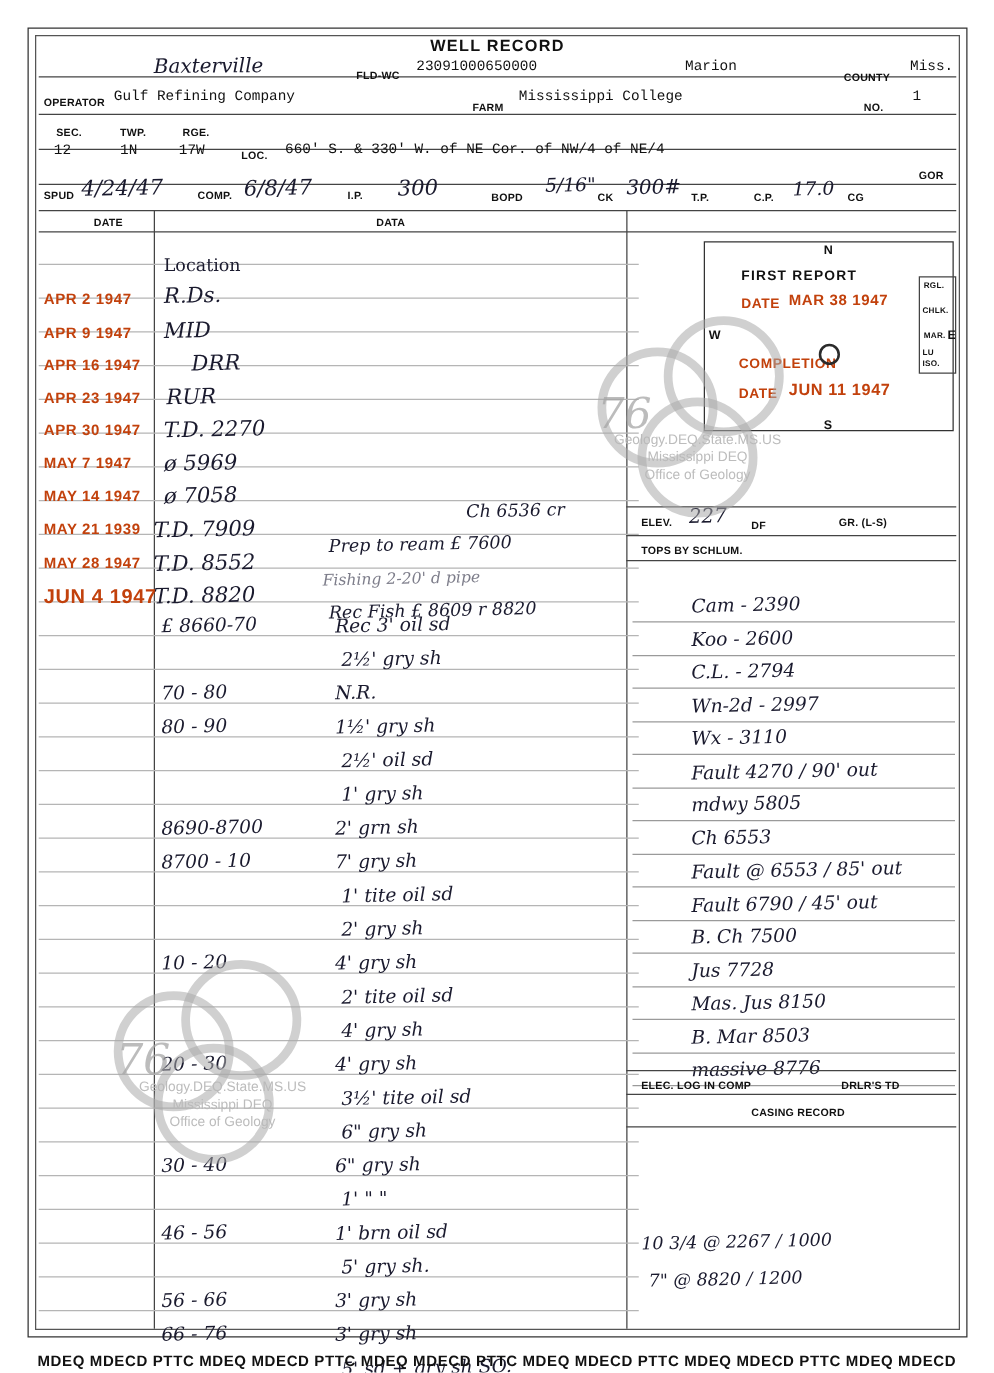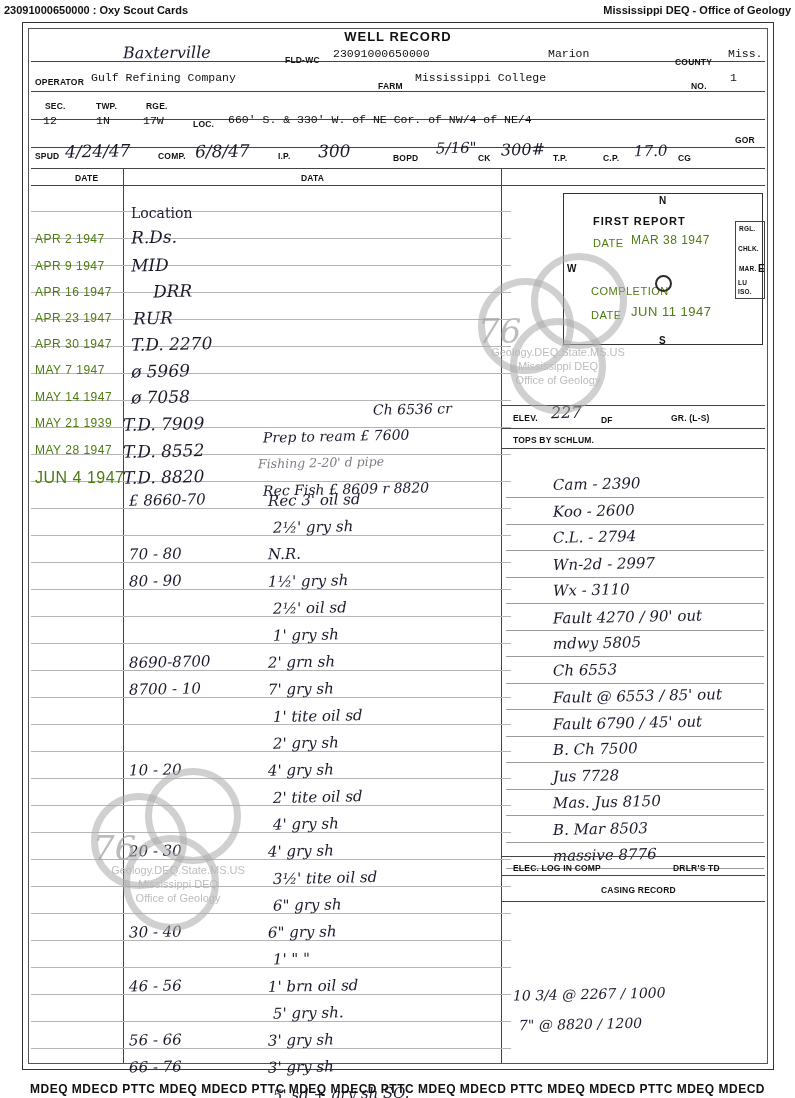--- a/index.html
+++ b/index.html
@@ -61,24 +61,24 @@
     white-space:nowrap;
     transform:rotate(-1.2deg);
   }
   .hw.sm { font-size:12.5px; }
   .hw.r0 { transform:rotate(-0.4deg); }
 
   
   .stamp {
     position:absolute;
     font-family:"Liberation Sans", sans-serif;
-    font-weight:normal;
+    font-weight:bold;
     font-size:12px;
     letter-spacing:0.5px;
-    color:#4d7c0f;
+    color:#c2410c;
   }
 
   
   .hline { position:absolute; height:0; border-top:1px solid #9a9a9a; }
   .vline { position:absolute; width:0; border-left:1px solid #444; }
 
   
   .rowline { position:absolute; left:8px; width:480px; border-top:1px solid #b5b5b5; }
 
   
@@ -123,24 +123,20 @@
     border:2px solid #2b2b2b;
     border-radius:50%;
     width:17px; height:17px;
   }
 </style>
 </head>
 <body>
 
 <div class="page">
 
-  <div class="topbar">
-    <span>23091000650000 : Oxy Scout Cards</span>
-    <span>Mississippi DEQ - Office of Geology</span>
-  </div>
 
   <div class="form">
     <div class="inner-frame"></div>
 
     <div class="title">WELL RECORD</div>
 
     <div class="boxrow" style="top:38px;"></div>
     <div class="boxrow" style="top:68px;"></div>
     <div class="boxrow" style="top:96px;"></div>
     <div class="boxrow" style="top:124px;"></div>

